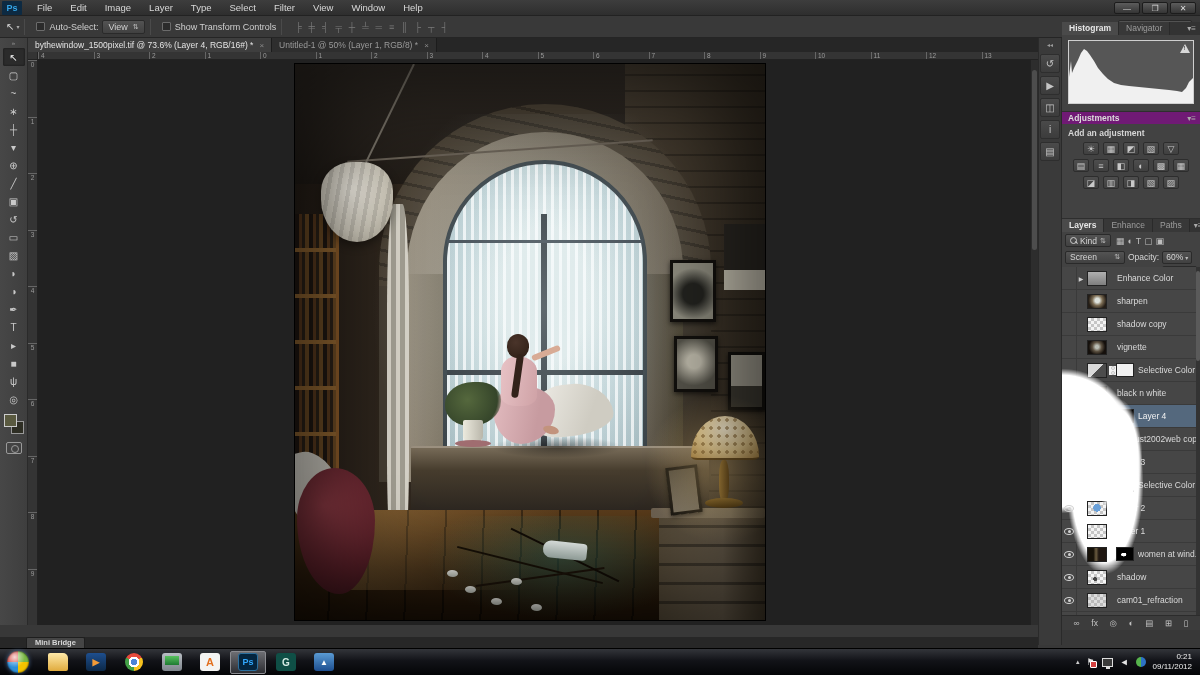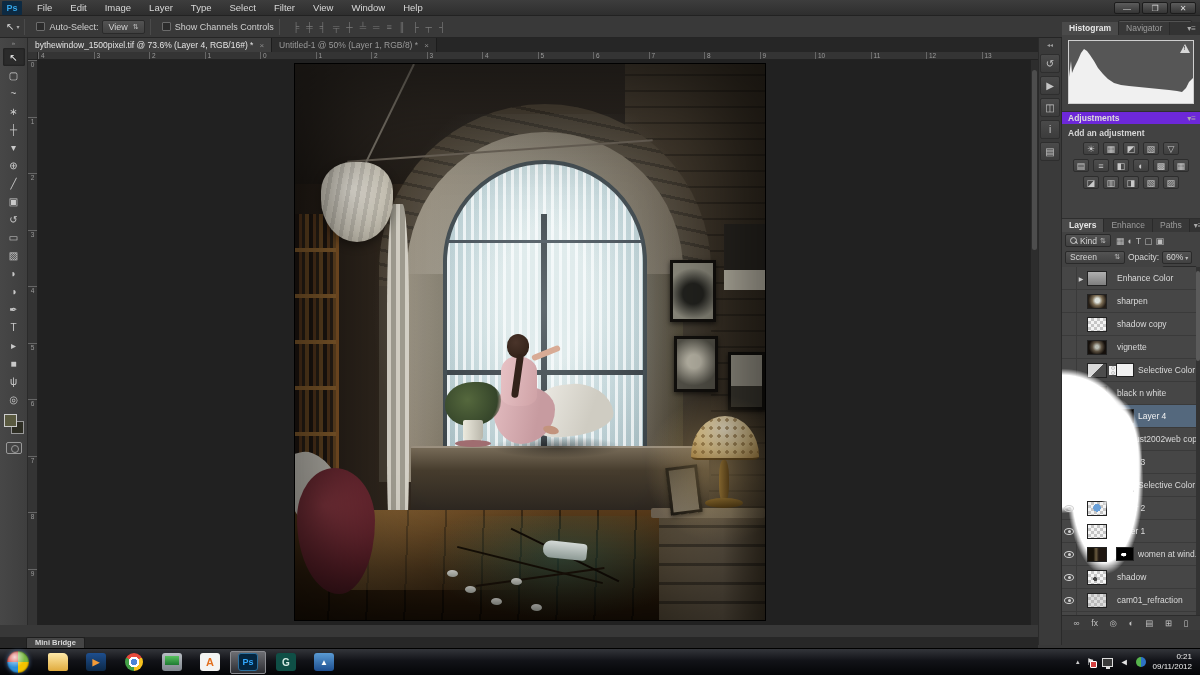--- a/index.html
+++ b/index.html
@@ -151,21 +151,21 @@
   .ptab.active{background:#4a4a4a;color:#e6e6e6;font-weight:bold}
   .pmenu{margin-left:auto;color:#aaa;font-size:8px;padding:0 4px;line-height:13px}
 
   .histpanel{position:absolute;left:0;top:0;width:138px;height:89px}
   .histbox{position:absolute;left:6px;top:18px;width:126px;height:64px;background:#565656;border:1px solid #cfcfcf}
   .histbox svg{display:block;width:100%;height:100%}
   .warn{position:absolute;right:3px;top:3px;width:0;height:0;border-left:5px solid transparent;border-right:5px solid transparent;border-bottom:9px solid #d8d8d8}
   .warn::after{content:"!";position:absolute;left:-1.5px;top:1px;font-size:6px;color:#565656;font-weight:bold}
 
   .adjpanel{position:absolute;left:0;top:89px;width:138px;height:107px;border-top:1px solid #2e2e2e}
-  .adjtitlebar{display:flex;height:12px;background:#6d28d9;font-size:8.5px}
+  .adjtitlebar{display:flex;height:12px;background:#701a75;font-size:8.5px}
   .adjtitle{padding:0 6px;line-height:12px;color:#dcdcdc;font-weight:bold}
   .addadj{font-size:8.5px;font-weight:bold;color:#d6d6d6;padding:4px 6px 2px}
   .adjrow{display:flex;justify-content:center;gap:4px;padding:2px 0}
   .adjicon{width:16px;height:13px;display:flex;align-items:center;justify-content:center;font-size:9px;color:#c9c9c9;background:linear-gradient(#4e4e4e,#404040);border:1px solid #2d2d2d;border-radius:2px}
 
   .layerspanel{position:absolute;left:0;top:196px;width:138px;height:411px;border-top:1px solid #2e2e2e}
   .kindrow{display:flex;align-items:center;height:17px;padding:0 3px;gap:2px;font-size:8.5px;background:#424242}
   .kinddd{height:13px;display:flex;align-items:center;gap:3px;background:linear-gradient(#535353,#414141);border:1px solid #2a2a2a;border-radius:2px;padding:0 4px}
   .searchicon{position:relative;width:7px;height:7px}
   .searchicon::before{content:"";position:absolute;left:0;top:0;width:5px;height:5px;border:1px solid #ccc;border-radius:50%}
@@ -287,21 +287,21 @@
     <span class="ob-dd-arrow">▾</span>
     <span class="ob-sep"></span>
     <span class="checkbox"></span>
     <span>Auto-Select:</span>
     <span class="dropdown">
       <span>View</span>
       <span class="stp">⇅</span>
     </span>
     <span class="ob-sep"></span>
     <span class="checkbox"></span>
-    <span>Show Channels Controls</span>
+    <span>Show Transform Controls</span>
     <span class="ob-sep"></span>
     <div class="alignicons">
 
     <span>╞</span>
         <span>╪</span>
         <span>╡</span>
         <span>╤</span>
         <span>┼</span>
         <span>╧</span>
         <span>═</span>

